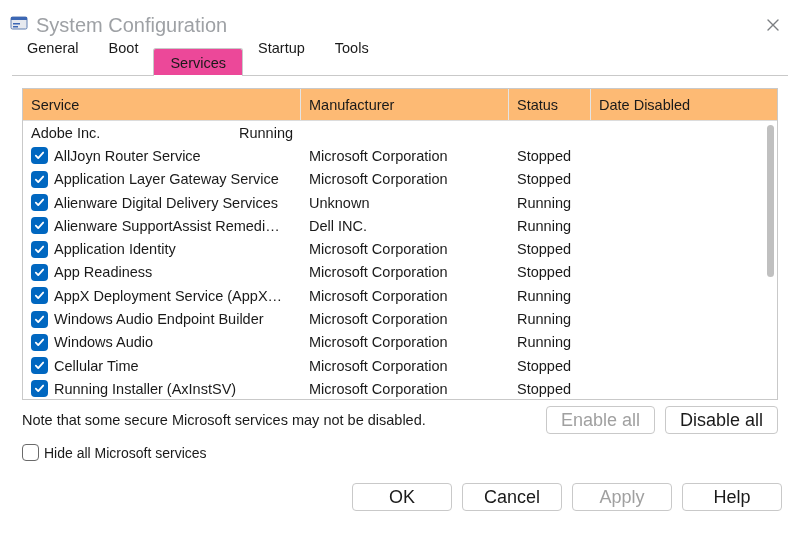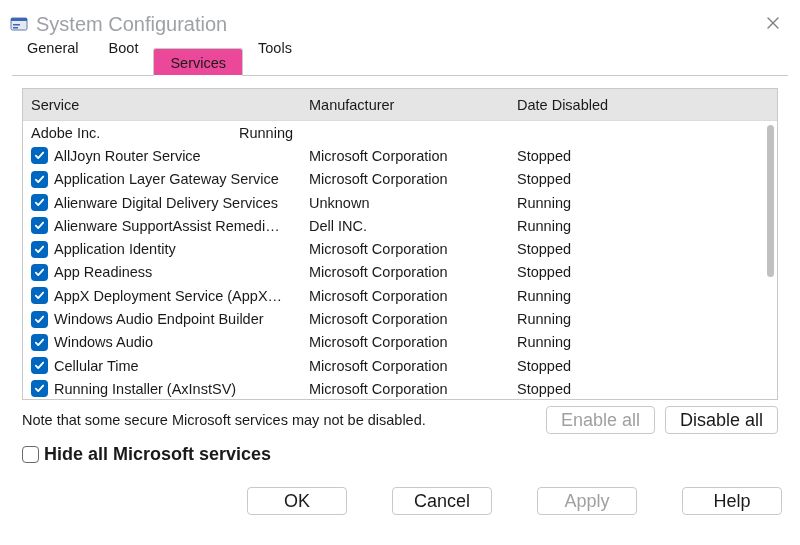--- a/index.html
+++ b/index.html
@@ -10,22 +10,21 @@
     font-family: "Segoe UI", Tahoma, sans-serif;
     font-size: 14px;
     background: #ffffff;
     color: #1a1a1a;
     overflow: hidden;
   }
 
   
   .titlebar {
     display: flex;
-    align-items: center;
-    padding: 6px 10px 4px 10px;
+    padding: 14px 10px 4px 10px;
     height: 46px;
   }
   .titlebar .app-icon {
     width: 18px; height: 18px;
     margin-right: 8px;
     display: inline-flex;
   }
   .titlebar .title {
     font-size: 20px;
     color: #9ea1a5;
@@ -90,21 +89,21 @@
     border: 1px solid #c9c9c9;
     height: 312px;
     display: flex;
     flex-direction: column;
     overflow: hidden;
   }
   .listhead {
     display: flex;
     height: 32px;
     border-bottom: 1px solid #dcdcdc;
-    background: #e5e5e5;
+    background: #fdba74;
     font-size: 14.5px;
   }
   .listhead .col {
     display: flex;
     align-items: center;
     padding: 0 8px;
     border-right: 1px solid #e4e4e4;
   }
   .listhead .col:last-child { border-right: none; }
   .col-svc { width: 278px; }
@@ -187,28 +186,27 @@
     align-items: center;
     margin-top: 10px;
   }
   .hiderow .box {
     width: 17px; height: 17px;
     border: 1.3px solid #6a6a6a;
     border-radius: 4px;
     margin-right: 5px;
     background: #ffffff;
   }
-  .hiderow .lbl { font-size: 18px; font-weight: bold; }
+  .hiderow .lbl { font-size: 14px; }
 
   
   .footer {
     display: flex;
     justify-content: flex-end;
     padding: 14px 18px 0 0;
-    gap: 35px;
   }
   .footer .btn { min-width: 100px; }
 </style>
 </head>
 <body>
 
 <div class="titlebar">
   <span class="app-icon">
     <svg viewBox="0 0 18 18">
       <rect x="1" y="3" width="16" height="12" rx="1.5" fill="#e6e9ef" stroke="#5f7db0" stroke-width="1"></rect>
@@ -222,29 +220,31 @@
     <svg width="14" height="14" viewBox="0 0 14 14">
       <path d="M2 2 L12 12 M12 2 L2 12" stroke="#7b7e82" stroke-width="1.4" stroke-linecap="round"></path>
     </svg>
   </span>
 </div>
 
 <div class="tabstrip" id="tabstrip">
     <div class="tab">General</div>
     <div class="tab">Boot</div>
     <div class="tab active">Services</div>
+    <div class="tab">Startup</div>
     <div class="tab">Tools</div>
   </div>
 
 <div class="tabbody">
 
   <div class="listview">
     <div class="listhead">
       <div class="col col-svc">Service</div>
       <div class="col col-mfr">Manufacturer</div>
+      <div class="col col-status">Status</div>
       <div class="col col-ddis">Date Disabled</div>
     </div>
     <div class="listbody" id="listbody">
       <div class="scrollthumb"></div>
     <div class="row">
           <div class="cell cell-mfr">Adobe Inc.</div>
           <div class="cell cell-status">Running</div>
           <div class="cell cell-ddis"></div>
         </div>
         <div class="row">

